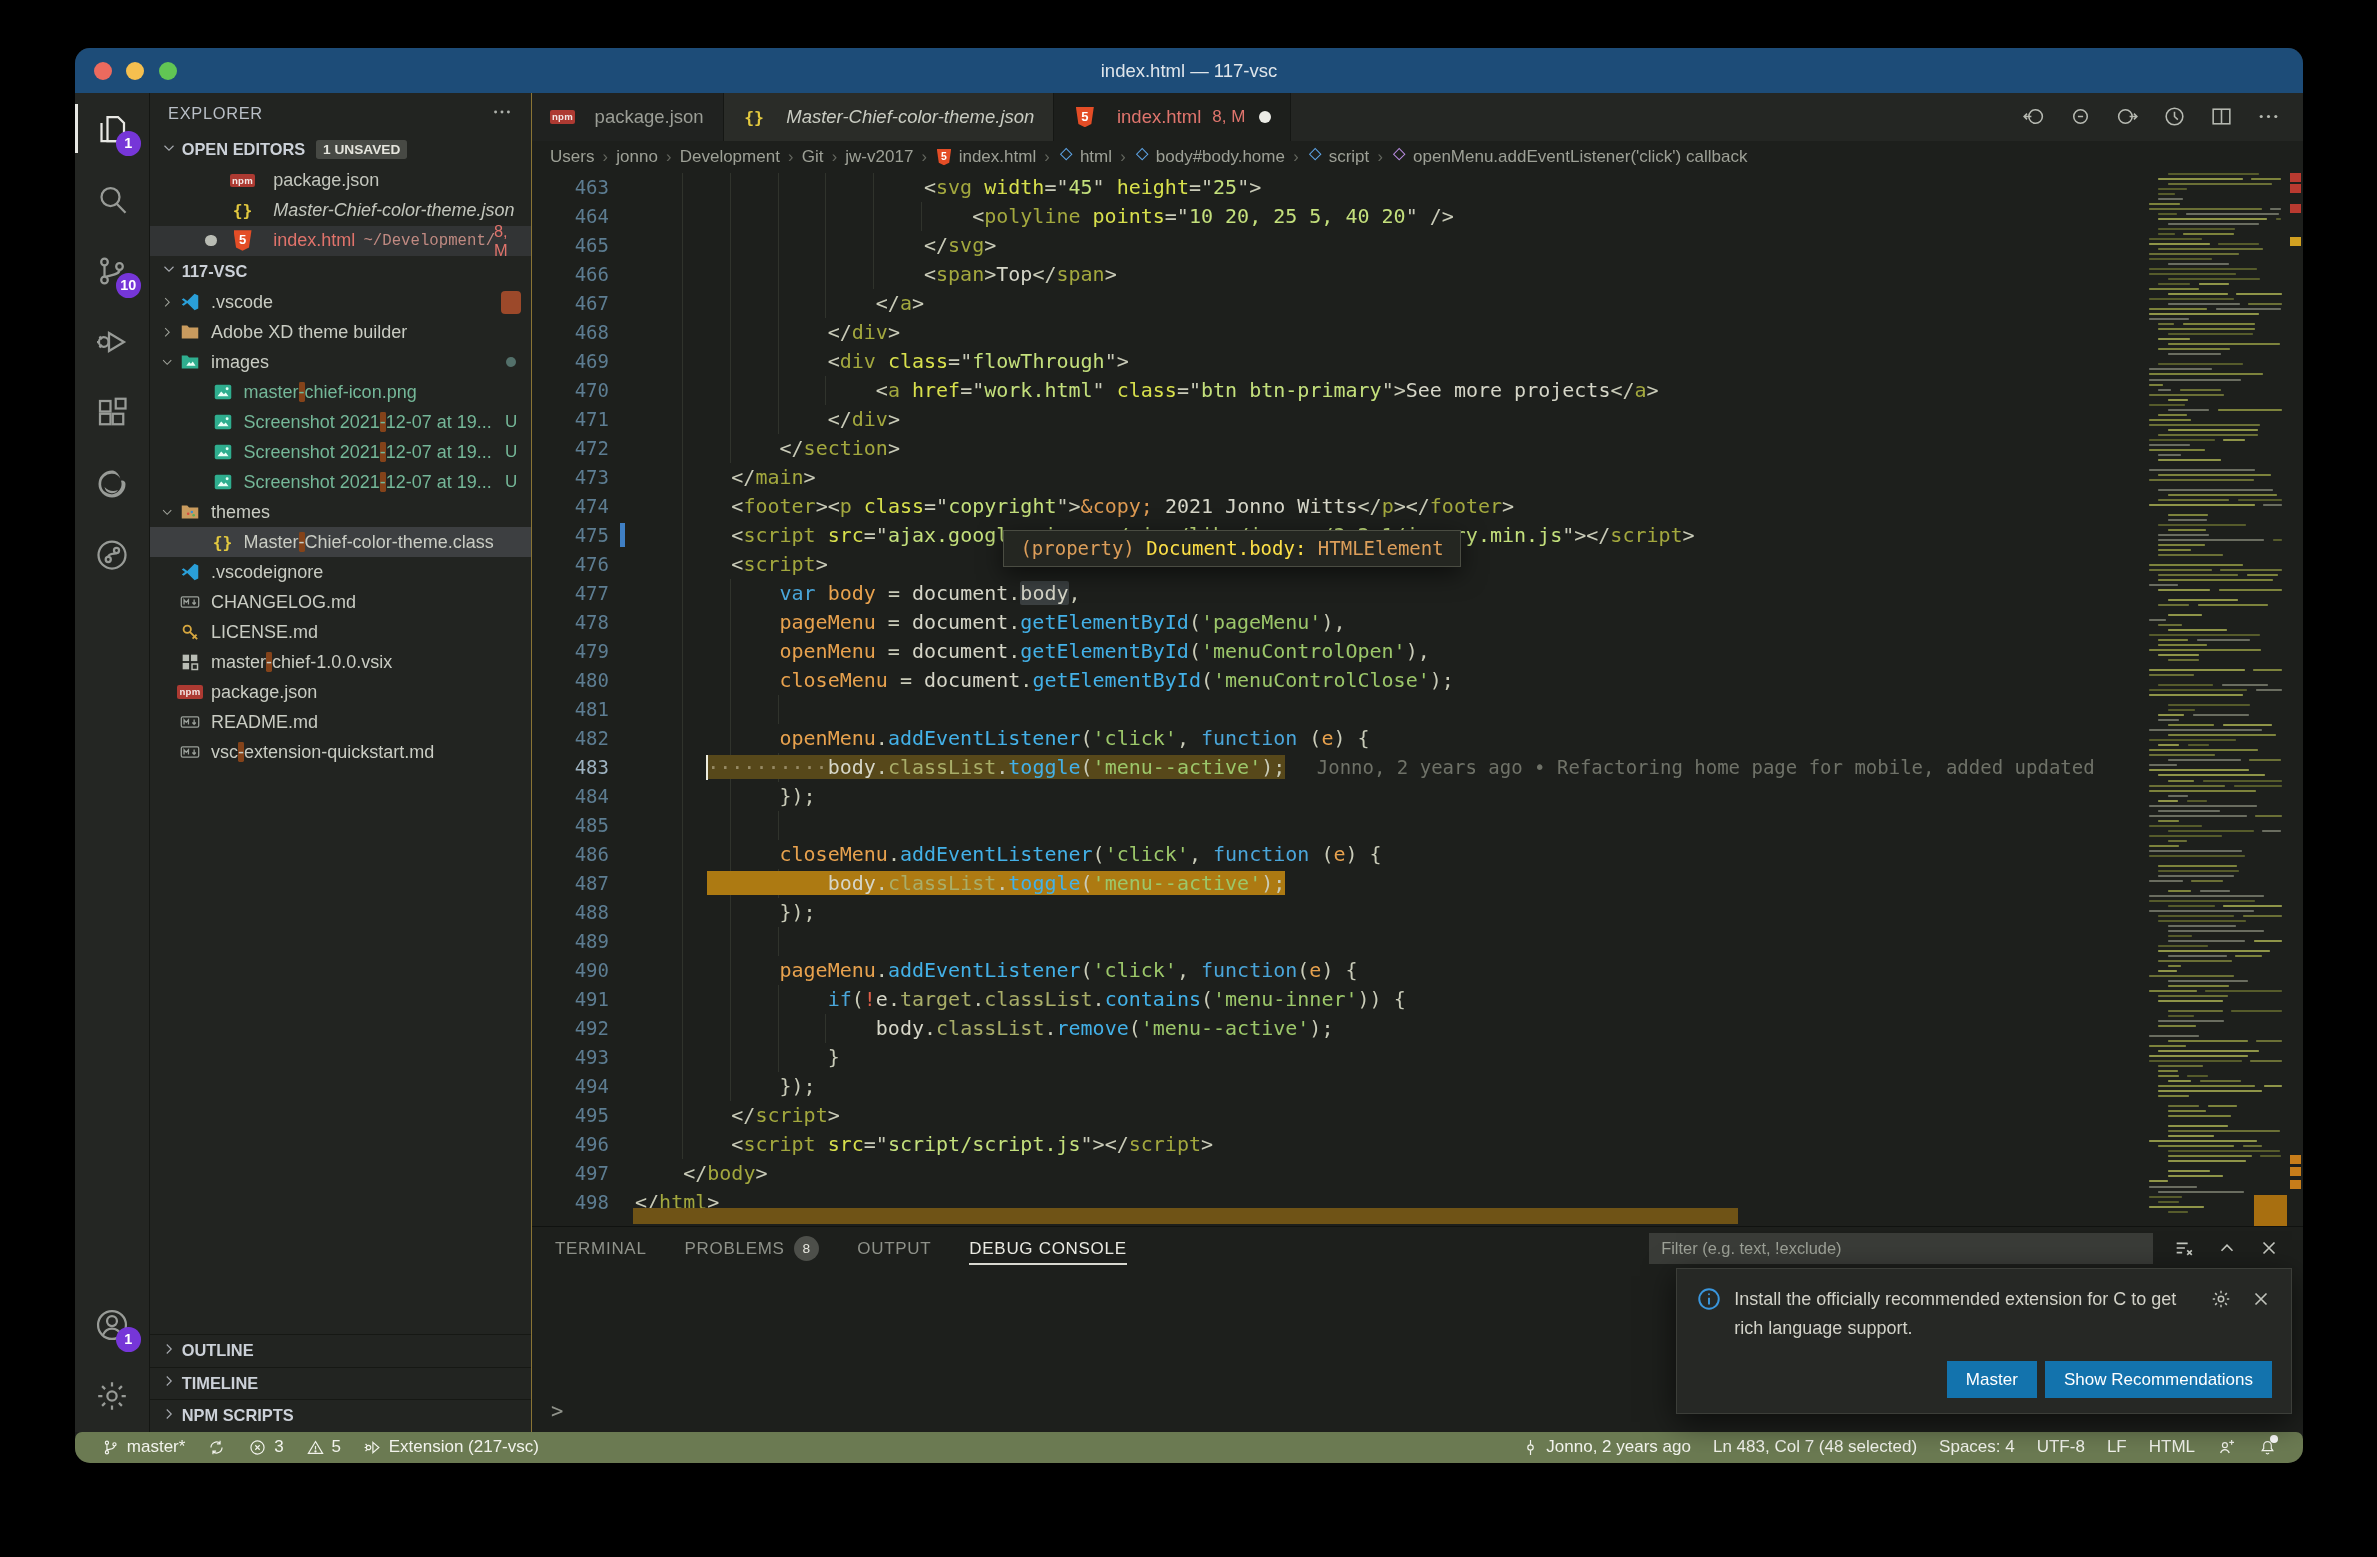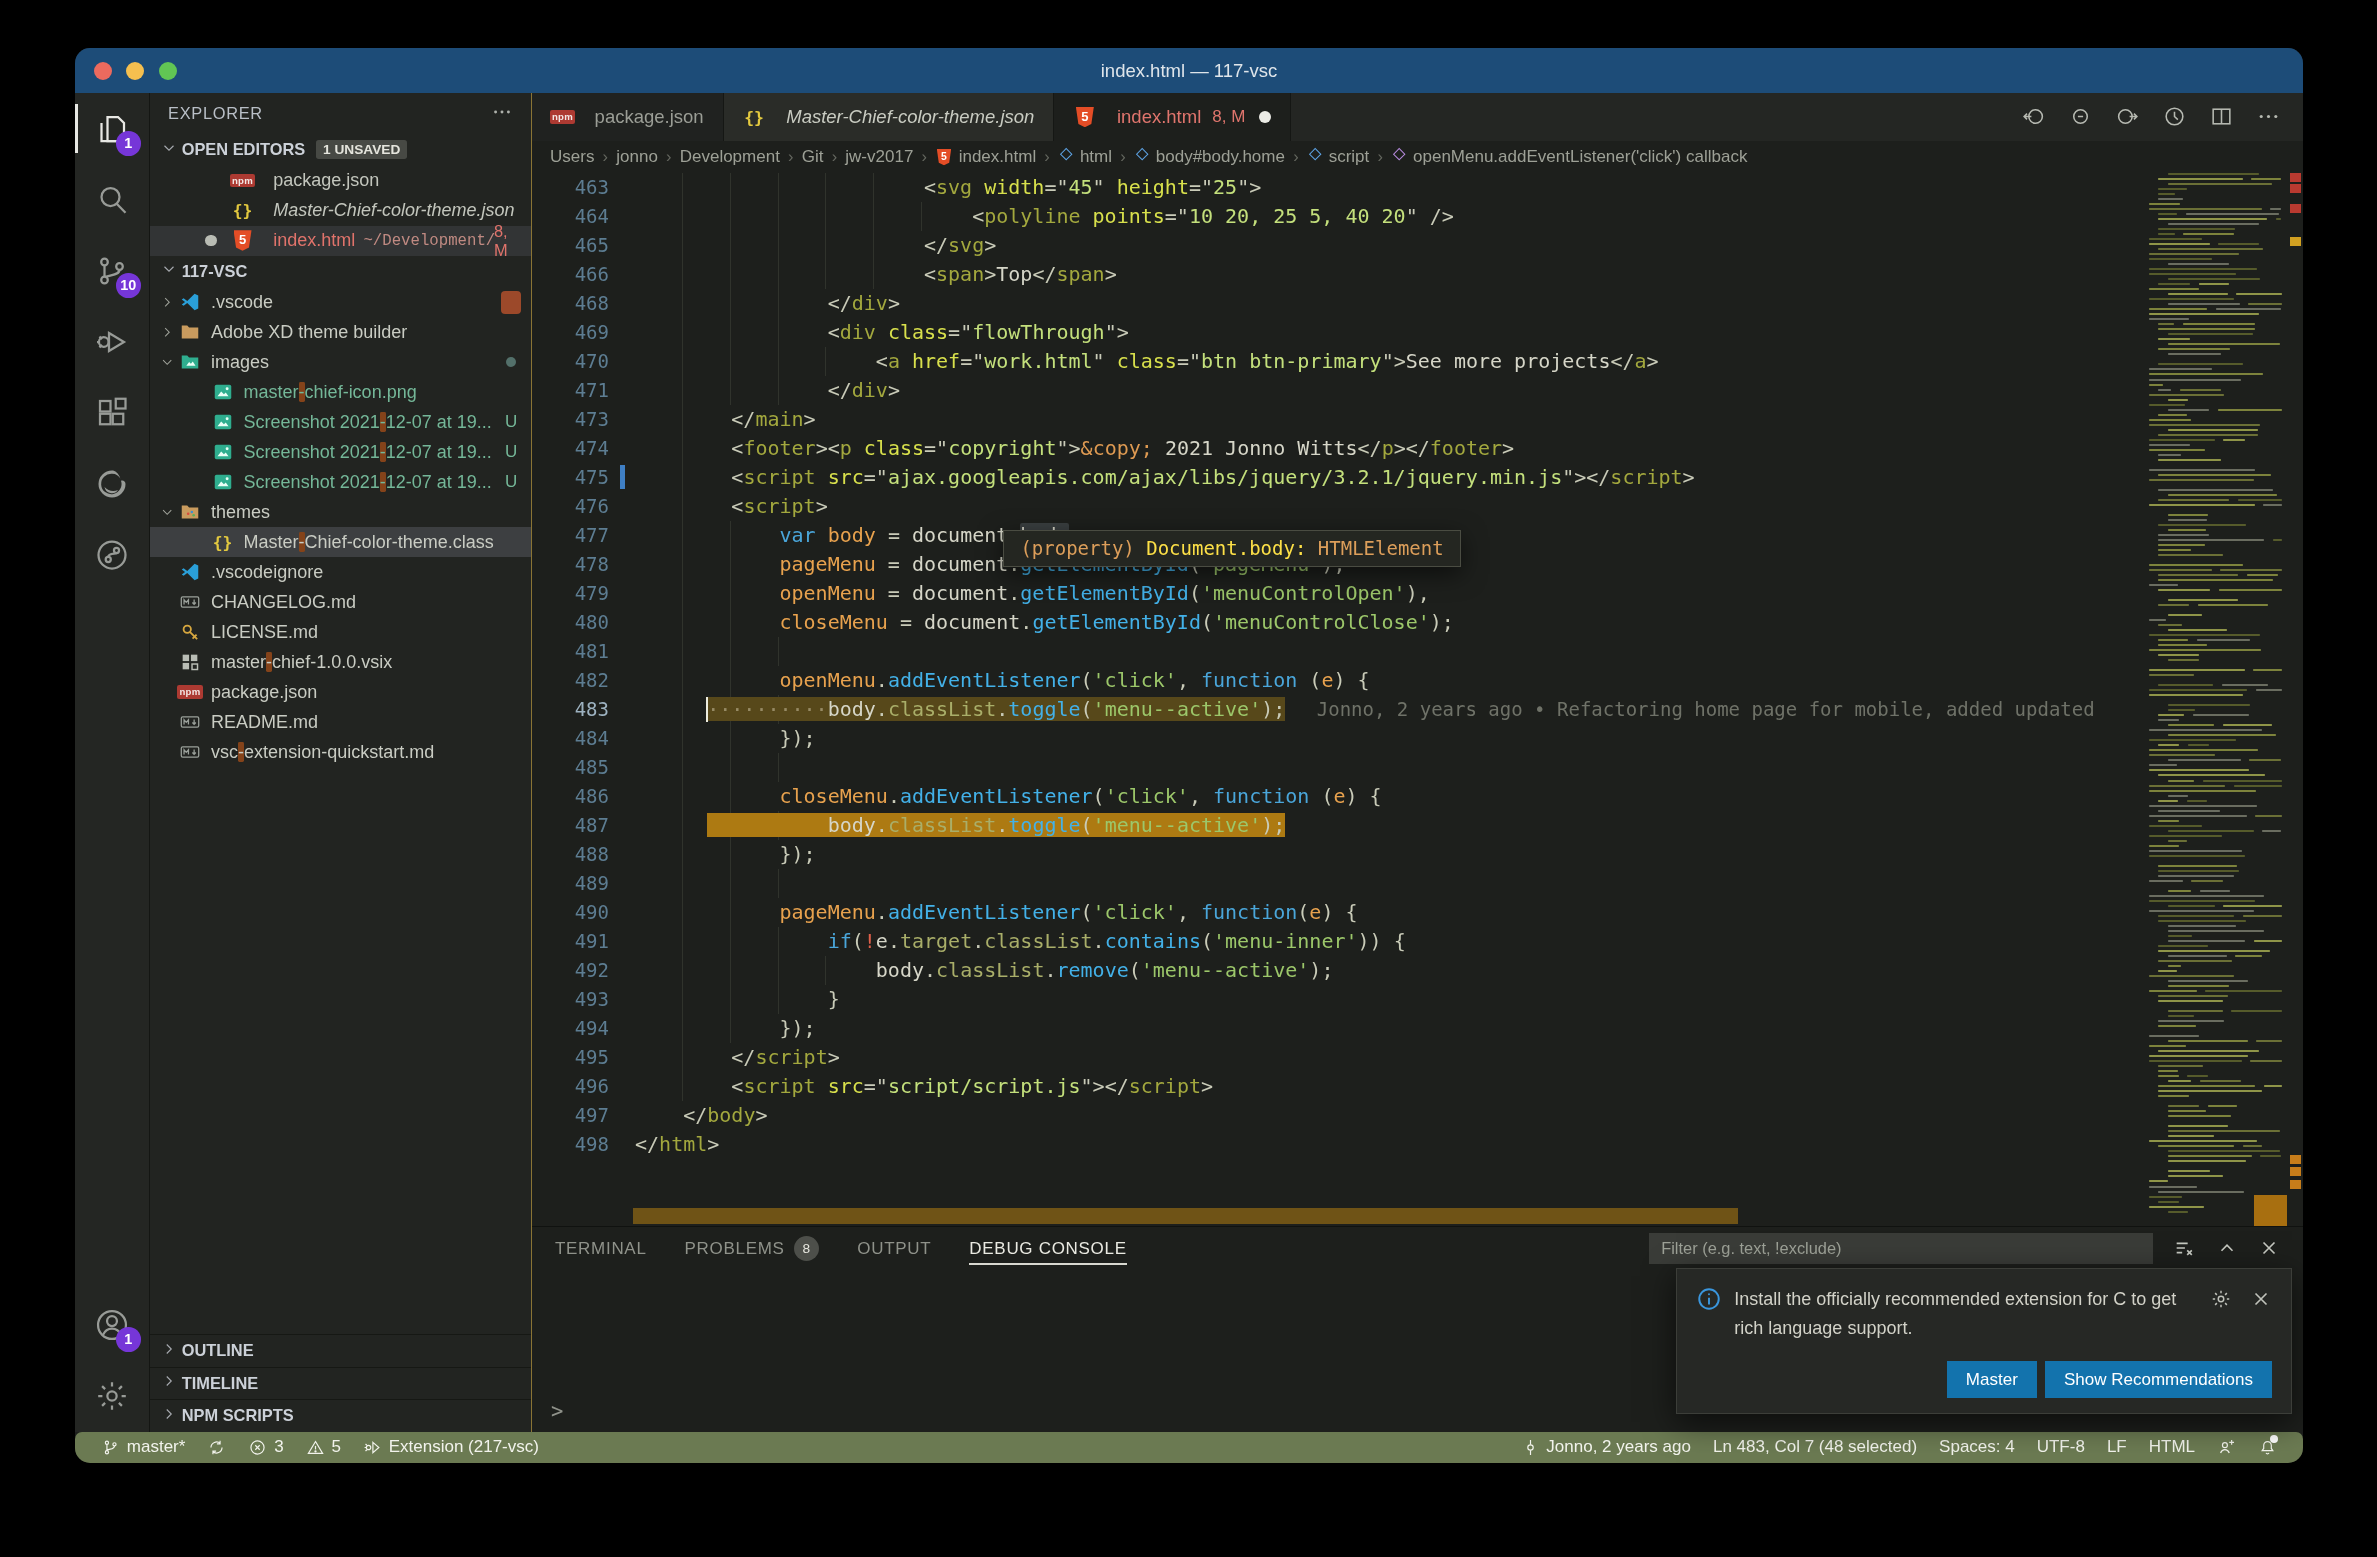--- a/index.html
+++ b/index.html
@@ -572,24 +572,26 @@
                   <rect x="6.2" y="6.2" width="11.6" height="11.6" transform="rotate(45 12 12)"></rect>
                 </svg></span>
               <span>openMenu.addEventListener('click') callback</span>
             </span>
           </div>
         <div class="editor" id="editor">
             <div class="cl"><div class="guide" style="left: 150px;"></div><div class="guide" style="left: 198px;"></div><div class="guide" style="left: 246px;"></div><div class="guide" style="left: 293px;"></div><div class="guide" style="left: 341px;"></div><span class="ln">463</span><span class="codeln">                        <span class="tk-p">&lt;</span><span class="tk-t">svg</span><span class="tk-p"> </span><span class="tk-a">width</span><span class="tk-p">="</span><span class="tk-v">45</span><span class="tk-p">" </span><span class="tk-a">height</span><span class="tk-p">="</span><span class="tk-v">25</span><span class="tk-p">"&gt;</span></span></div>
             <div class="cl"><div class="guide" style="left: 150px;"></div><div class="guide" style="left: 198px;"></div><div class="guide" style="left: 246px;"></div><div class="guide" style="left: 293px;"></div><div class="guide" style="left: 341px;"></div><div class="guide" style="left: 389px;"></div><span class="ln">464</span><span class="codeln">                            <span class="tk-p">&lt;</span><span class="tk-t">polyline</span><span class="tk-p"> </span><span class="tk-a">points</span><span class="tk-p">="</span><span class="tk-v">10 20, 25 5, 40 20</span><span class="tk-p">" /&gt;</span></span></div>
             <div class="cl"><div class="guide" style="left: 150px;"></div><div class="guide" style="left: 198px;"></div><div class="guide" style="left: 246px;"></div><div class="guide" style="left: 293px;"></div><div class="guide" style="left: 341px;"></div><span class="ln">465</span><span class="codeln">                        <span class="tk-p">&lt;/</span><span class="tk-t">svg</span><span class="tk-p">&gt;</span></span></div>
             <div class="cl"><div class="guide" style="left: 150px;"></div><div class="guide" style="left: 198px;"></div><div class="guide" style="left: 246px;"></div><div class="guide" style="left: 293px;"></div><div class="guide" style="left: 341px;"></div><span class="ln">466</span><span class="codeln">                        <span class="tk-p">&lt;</span><span class="tk-t">span</span><span class="tk-p">&gt;</span><span class="tk-x">Top</span><span class="tk-p">&lt;/</span><span class="tk-t">span</span><span class="tk-p">&gt;</span></span></div>
+            <div class="cl"><div class="guide" style="left: 150px;"></div><div class="guide" style="left: 198px;"></div><div class="guide" style="left: 246px;"></div><div class="guide" style="left: 293px;"></div><span class="ln">467</span><span class="codeln">                    <span class="tk-p">&lt;/</span><span class="tk-t">a</span><span class="tk-p">&gt;</span></span></div>
             <div class="cl"><div class="guide" style="left: 150px;"></div><div class="guide" style="left: 198px;"></div><div class="guide" style="left: 246px;"></div><span class="ln">468</span><span class="codeln">                <span class="tk-p">&lt;/</span><span class="tk-t">div</span><span class="tk-p">&gt;</span></span></div>
             <div class="cl"><div class="guide" style="left: 150px;"></div><div class="guide" style="left: 198px;"></div><div class="guide" style="left: 246px;"></div><span class="ln">469</span><span class="codeln">                <span class="tk-p">&lt;</span><span class="tk-t">div</span><span class="tk-p"> </span><span class="tk-a">class</span><span class="tk-p">="</span><span class="tk-v">flowThrough</span><span class="tk-p">"&gt;</span></span></div>
             <div class="cl"><div class="guide" style="left: 150px;"></div><div class="guide" style="left: 198px;"></div><div class="guide" style="left: 246px;"></div><div class="guide" style="left: 293px;"></div><span class="ln">470</span><span class="codeln">                    <span class="tk-p">&lt;</span><span class="tk-t">a</span><span class="tk-p"> </span><span class="tk-a">href</span><span class="tk-p">="</span><span class="tk-l">work.html</span><span class="tk-p">" </span><span class="tk-a">class</span><span class="tk-p">="</span><span class="tk-v">btn btn-primary</span><span class="tk-p">"&gt;</span><span class="tk-x">See more projects</span><span class="tk-p">&lt;/</span><span class="tk-t">a</span><span class="tk-p">&gt;</span></span></div>
             <div class="cl"><div class="guide" style="left: 150px;"></div><div class="guide" style="left: 198px;"></div><div class="guide" style="left: 246px;"></div><span class="ln">471</span><span class="codeln">                <span class="tk-p">&lt;/</span><span class="tk-t">div</span><span class="tk-p">&gt;</span></span></div>
+            <div class="cl"><div class="guide" style="left: 150px;"></div><div class="guide" style="left: 198px;"></div><span class="ln">472</span><span class="codeln">            <span class="tk-p">&lt;/</span><span class="tk-t">section</span><span class="tk-p">&gt;</span></span></div>
             <div class="cl"><div class="guide" style="left: 150px;"></div><span class="ln">473</span><span class="codeln">        <span class="tk-p">&lt;/</span><span class="tk-t">main</span><span class="tk-p">&gt;</span></span></div>
             <div class="cl"><div class="guide" style="left: 150px;"></div><span class="ln">474</span><span class="codeln">        <span class="tk-p">&lt;</span><span class="tk-t">footer</span><span class="tk-p">&gt;&lt;</span><span class="tk-t">p</span><span class="tk-p"> </span><span class="tk-a">class</span><span class="tk-p">="</span><span class="tk-v">copyright</span><span class="tk-p">"&gt;</span><span class="tk-e">&amp;copy;</span><span class="tk-x"> 2021 Jonno Witts</span><span class="tk-p">&lt;/</span><span class="tk-t">p</span><span class="tk-p">&gt;&lt;/</span><span class="tk-t">footer</span><span class="tk-p">&gt;</span></span></div>
             <div class="cl"><div class="guide" style="left: 150px;"></div><div class="modbar"></div><span class="ln">475</span><span class="codeln">        <span class="tk-p">&lt;</span><span class="tk-t">script</span><span class="tk-p"> </span><span class="tk-a">src</span><span class="tk-p">="</span><span class="tk-l">ajax.googleapis.com/ajax/libs/jquery/3.2.1/jquery.min.js</span><span class="tk-p">"&gt;&lt;/</span><span class="tk-t">script</span><span class="tk-p">&gt;</span></span></div>
             <div class="cl"><div class="guide" style="left: 150px;"></div><span class="ln">476</span><span class="codeln">        <span class="tk-p">&lt;</span><span class="tk-t">script</span><span class="tk-p">&gt;</span></span></div>
             <div class="cl"><div class="guide" style="left: 150px;"></div><div class="guide" style="left: 198px;"></div><span class="ln">477</span><span class="codeln">            <span class="tk-k">var</span><span class="tk-p"> </span><span class="tk-o">body</span><span class="tk-p"> = </span><span class="tk-w">document</span><span class="tk-p">.</span><span class="tk-h">body</span><span class="tk-p">,</span></span></div>
             <div class="cl"><div class="guide" style="left: 150px;"></div><div class="guide" style="left: 198px;"></div><span class="ln">478</span><span class="codeln">            <span class="tk-o">pageMenu</span><span class="tk-p"> = </span><span class="tk-w">document</span><span class="tk-p">.</span><span class="tk-f">getElementById</span><span class="tk-p">(</span><span class="tk-s">'pageMenu'</span><span class="tk-p">),</span></span></div>
             <div class="cl"><div class="guide" style="left: 150px;"></div><div class="guide" style="left: 198px;"></div><span class="ln">479</span><span class="codeln">            <span class="tk-o">openMenu</span><span class="tk-p"> = </span><span class="tk-w">document</span><span class="tk-p">.</span><span class="tk-f">getElementById</span><span class="tk-p">(</span><span class="tk-s">'menuControlOpen'</span><span class="tk-p">),</span></span></div>
             <div class="cl"><div class="guide" style="left: 150px;"></div><div class="guide" style="left: 198px;"></div><span class="ln">480</span><span class="codeln">            <span class="tk-o">closeMenu</span><span class="tk-p"> = </span><span class="tk-w">document</span><span class="tk-p">.</span><span class="tk-f">getElementById</span><span class="tk-p">(</span><span class="tk-s">'menuControlClose'</span><span class="tk-p">);</span></span></div>
             <div class="cl"><div class="guide" style="left: 150px;"></div><div class="guide" style="left: 198px;"></div><div class="guide" style="left: 246px;"></div><span class="ln">481</span><span class="codeln"></span></div>
             <div class="cl"><div class="guide" style="left: 150px;"></div><div class="guide" style="left: 198px;"></div><span class="ln">482</span><span class="codeln">            <span class="tk-o">openMenu</span><span class="tk-p">.</span><span class="tk-f">addEventListener</span><span class="tk-p">(</span><span class="tk-s">'click'</span><span class="tk-p">, </span><span class="tk-k">function</span><span class="tk-p"> (</span><span class="tk-o">e</span><span class="tk-p">) {</span></span></div>

